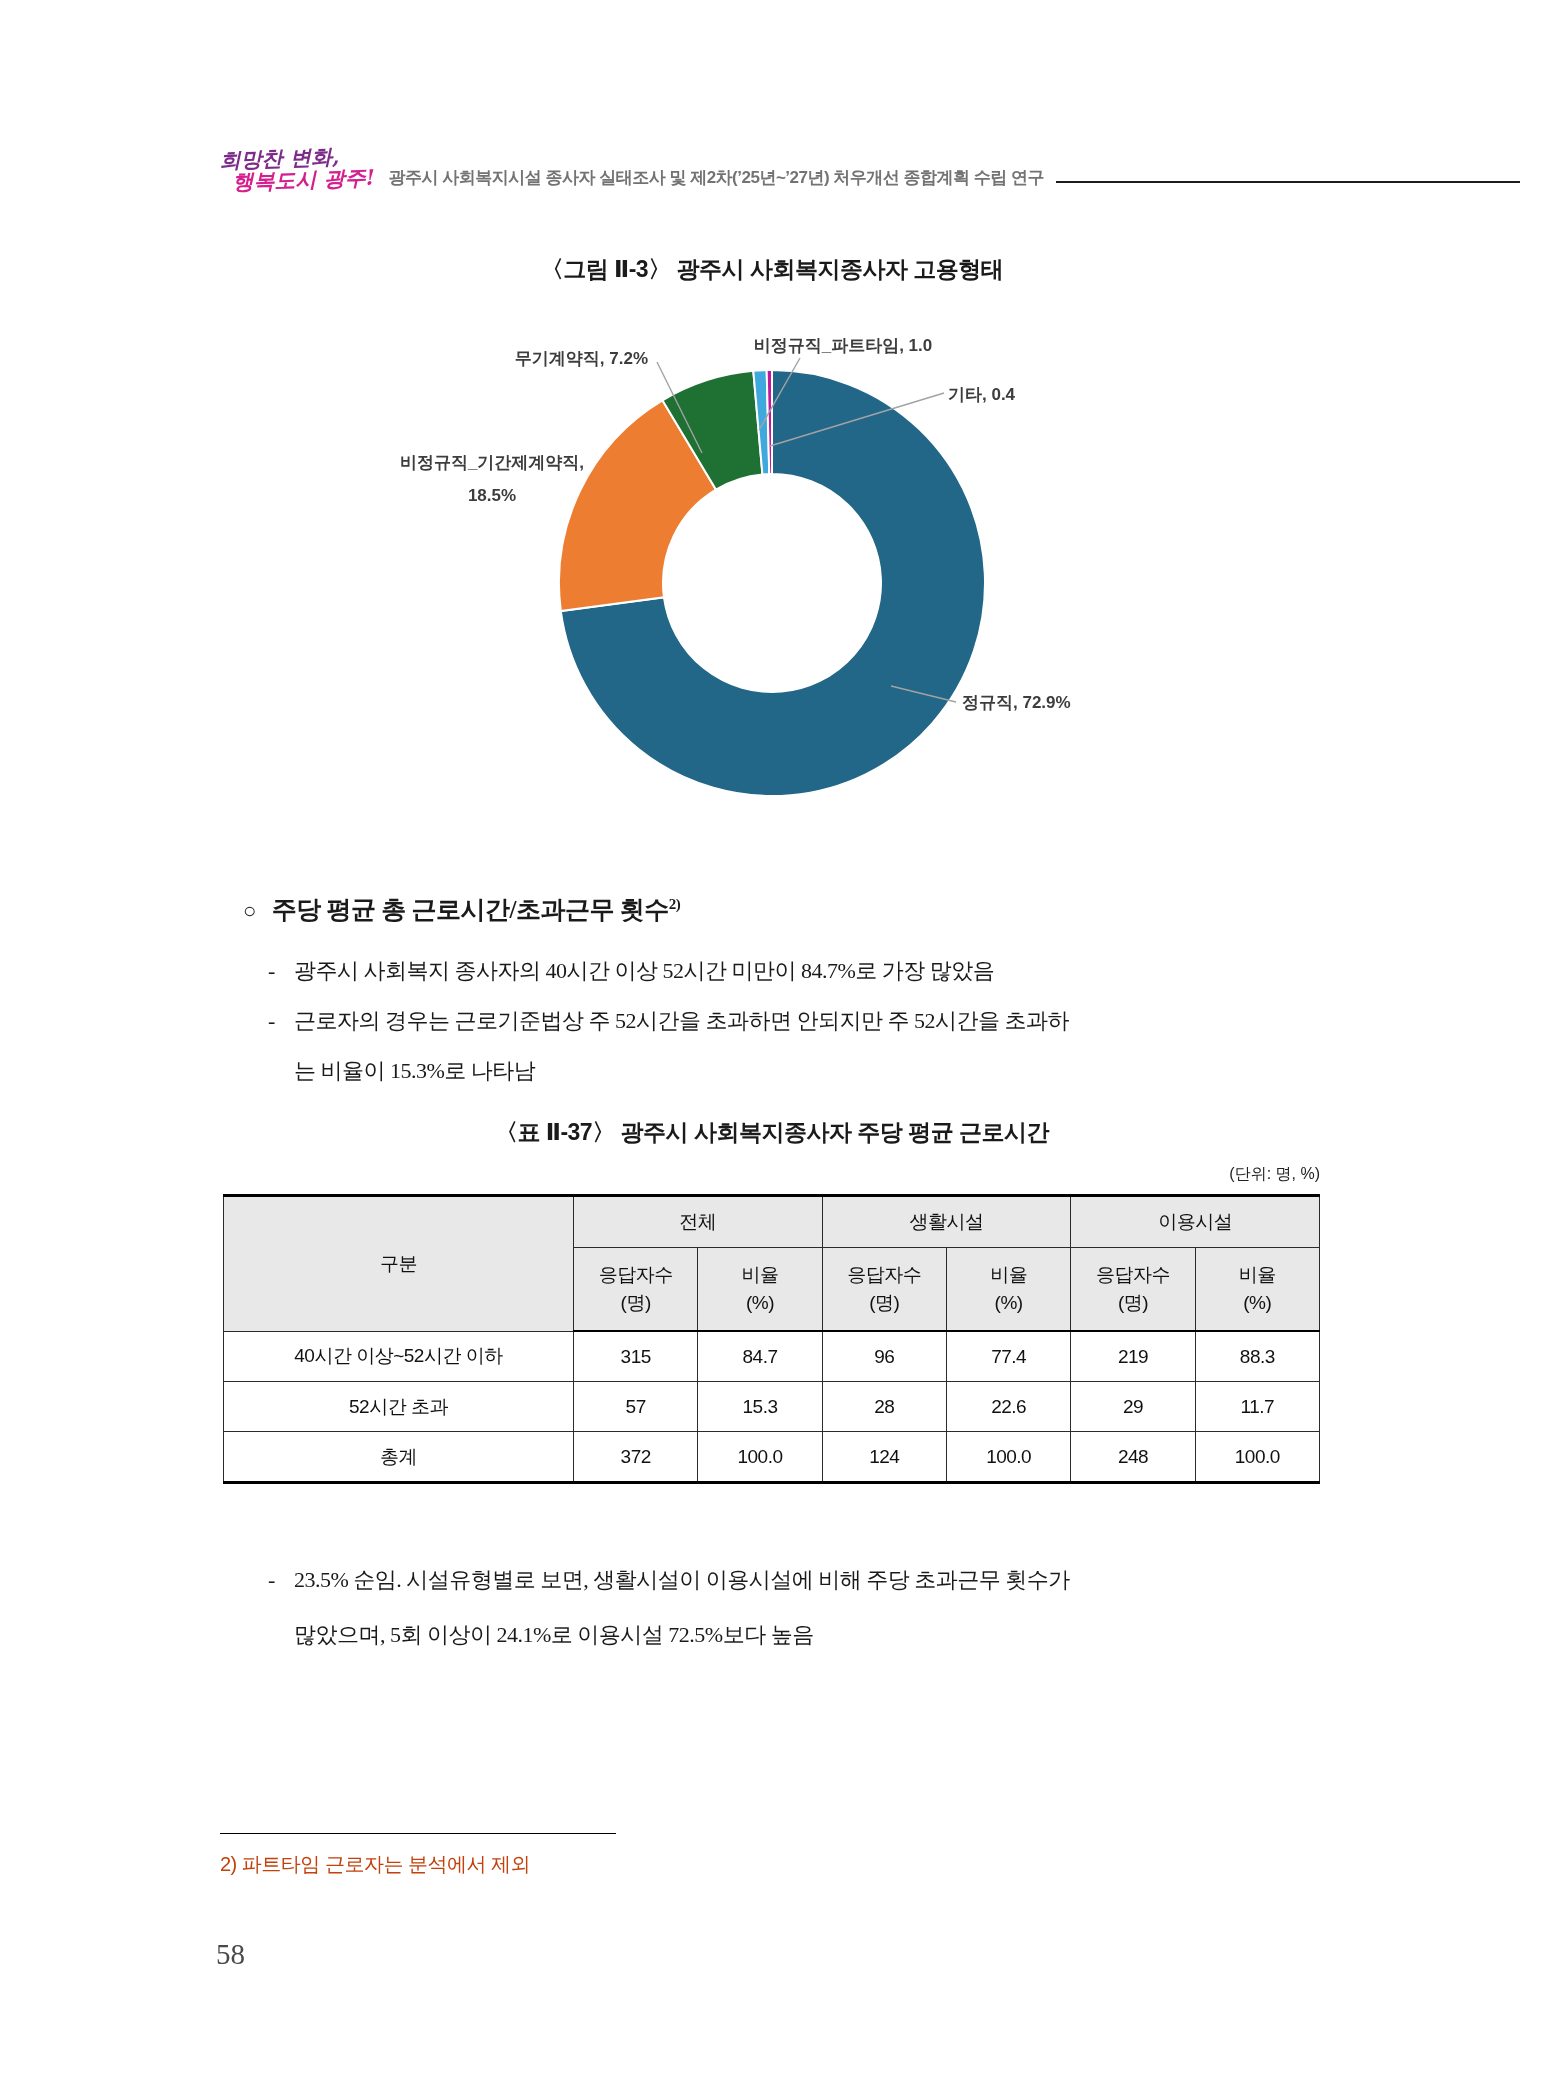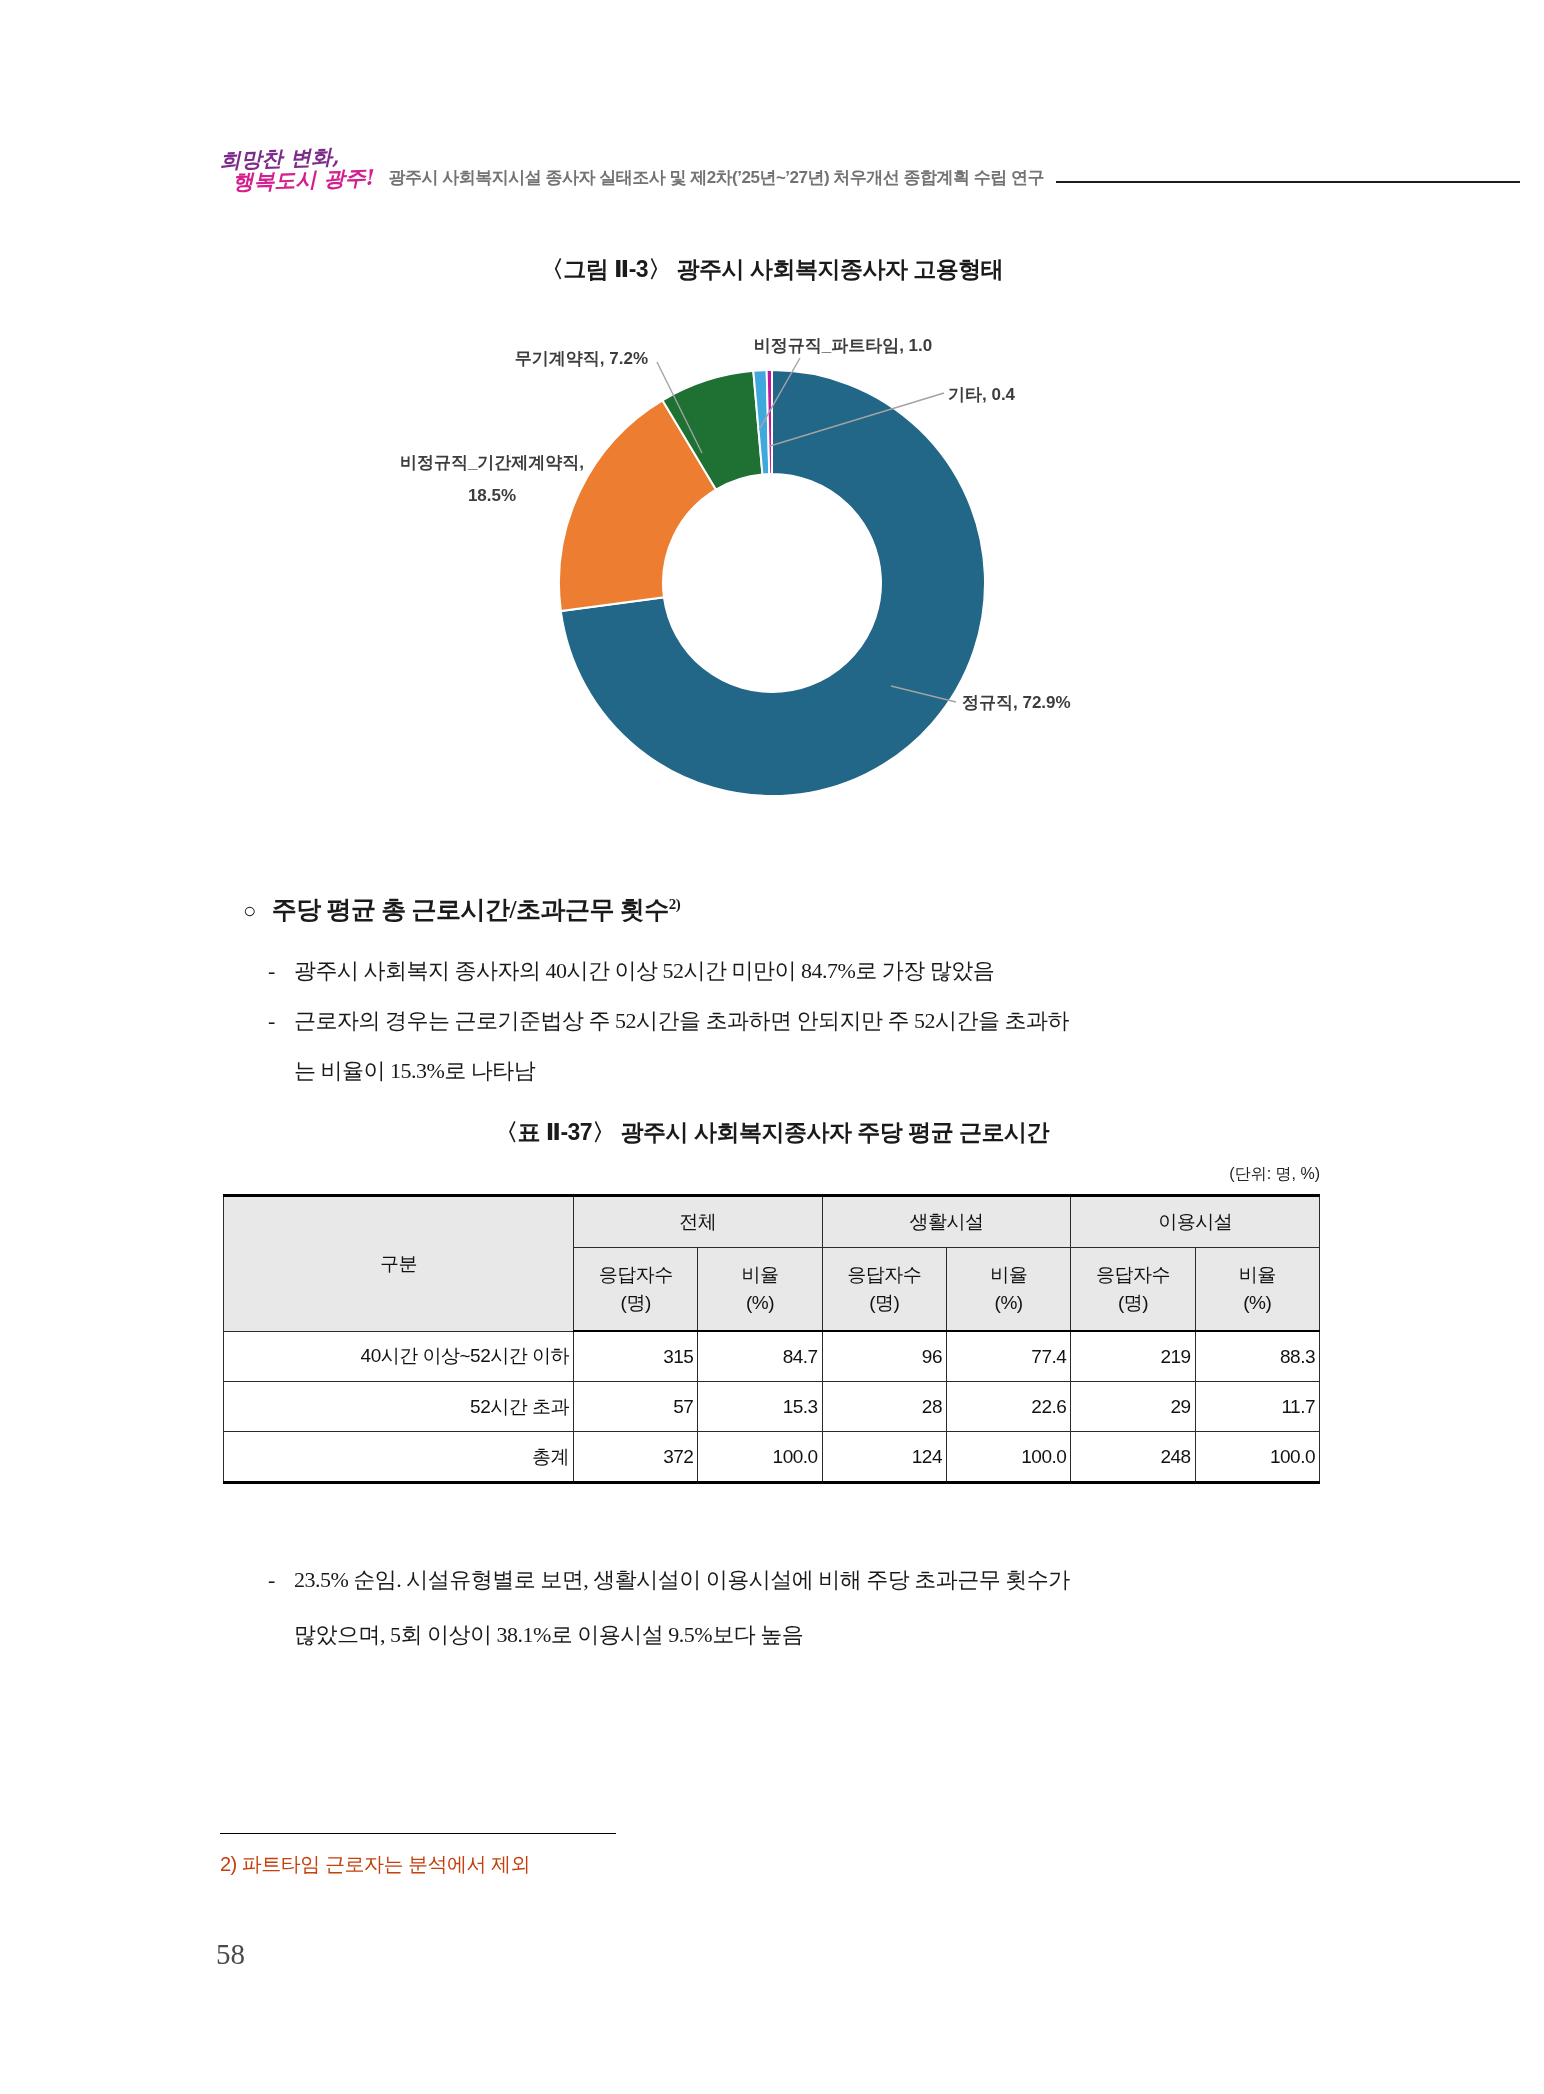--- a/index.html
+++ b/index.html
@@ -36,21 +36,21 @@
   .unit-note{position:absolute;top:1164px;right:224px;
         font-family:"Liberation Sans","DejaVu Sans",sans-serif;font-size:16px;color:#222;}
   table.data{position:absolute;top:1194px;left:223px;width:1097px;border-collapse:collapse;table-layout:fixed;
         font-family:"Liberation Sans","DejaVu Sans",sans-serif;font-size:19px;color:#111;
         border-top:3px solid #000;border-bottom:3px solid #000;}
   table.data th,table.data td{border:1.2px solid #2b2b2b;text-align:center;vertical-align:middle;
         padding:0 4px;letter-spacing:-0.5px;}
   table.data thead th{background:#e8e8e8;font-weight:500;}
   table.data tr.h1 th{height:50px;}
   table.data tr.h2 th{height:82px;border-bottom:2.5px solid #000;line-height:1.5;}
-  table.data tbody td{height:49px;background:#fff;font-weight:400;text-align:right;}
+  table.data tbody td{height:49px;background:#fff;font-weight:400;}
 
   
   .closing{position:absolute;top:1552px;left:268px;right:120px;font-size:22px;line-height:55px;letter-spacing:-0.5px;}
   .closing .dash{position:absolute;left:0;top:0;}
   .closing .lines{padding-left:26px;}
 
   
   .footnote-rule{position:absolute;top:1833px;left:220px;width:396px;border-top:1.6px solid #000;}
   .footnote{position:absolute;top:1851px;left:220px;
         font-family:"Liberation Sans","DejaVu Sans",sans-serif;font-size:20px;color:#c2410c;letter-spacing:-0.5px;}
@@ -182,21 +182,21 @@
           <td>248</td>
           <td>100.0</td>
         </tr>
       </tbody>
   </table>
 
   <div class="closing">
     <span class="dash">-</span>
     <div class="lines">
       <div>23.5% 순임. 시설유형별로 보면, 생활시설이 이용시설에 비해 주당 초과근무 횟수가</div>
-      <div>많았으며, 5회 이상이 38.1%로 이용시설 9.5%보다 높음</div>
+      <div>많았으며, 5회 이상이 24.1%로 이용시설 72.5%보다 높음</div>
     </div>
   </div>
 
   <div class="footnote-rule"></div>
   <div class="footnote">2) 파트타임 근로자는 분석에서 제외</div>
   <div class="page-number">58</div>
 
 </div>
 
 </body></html>

